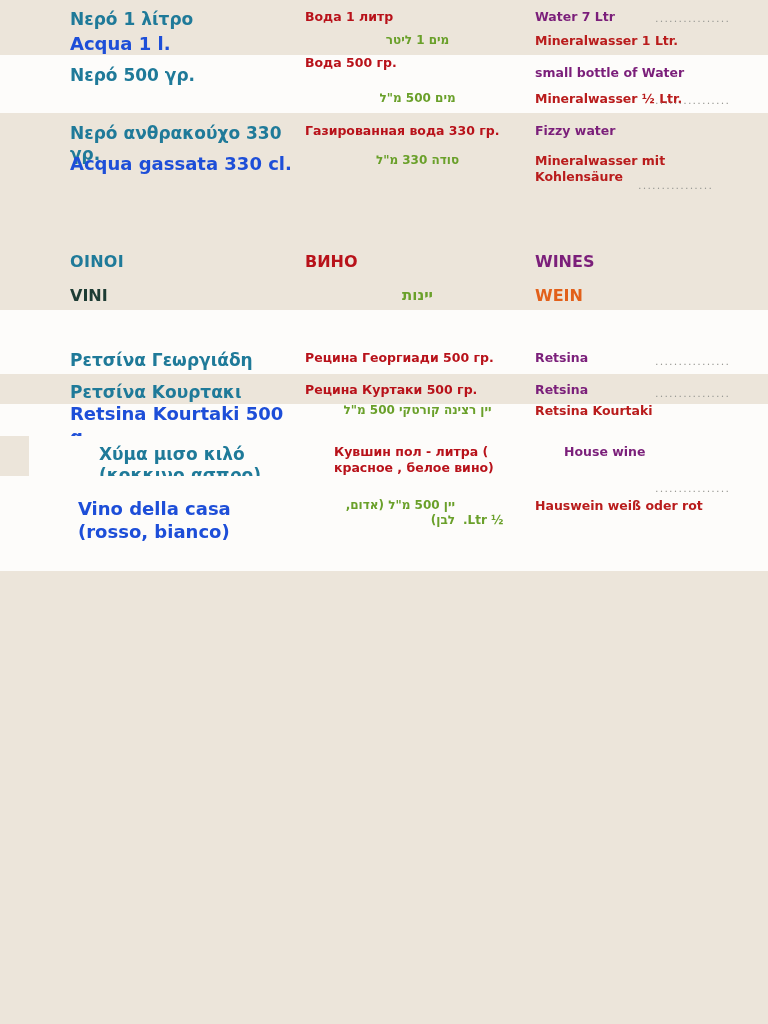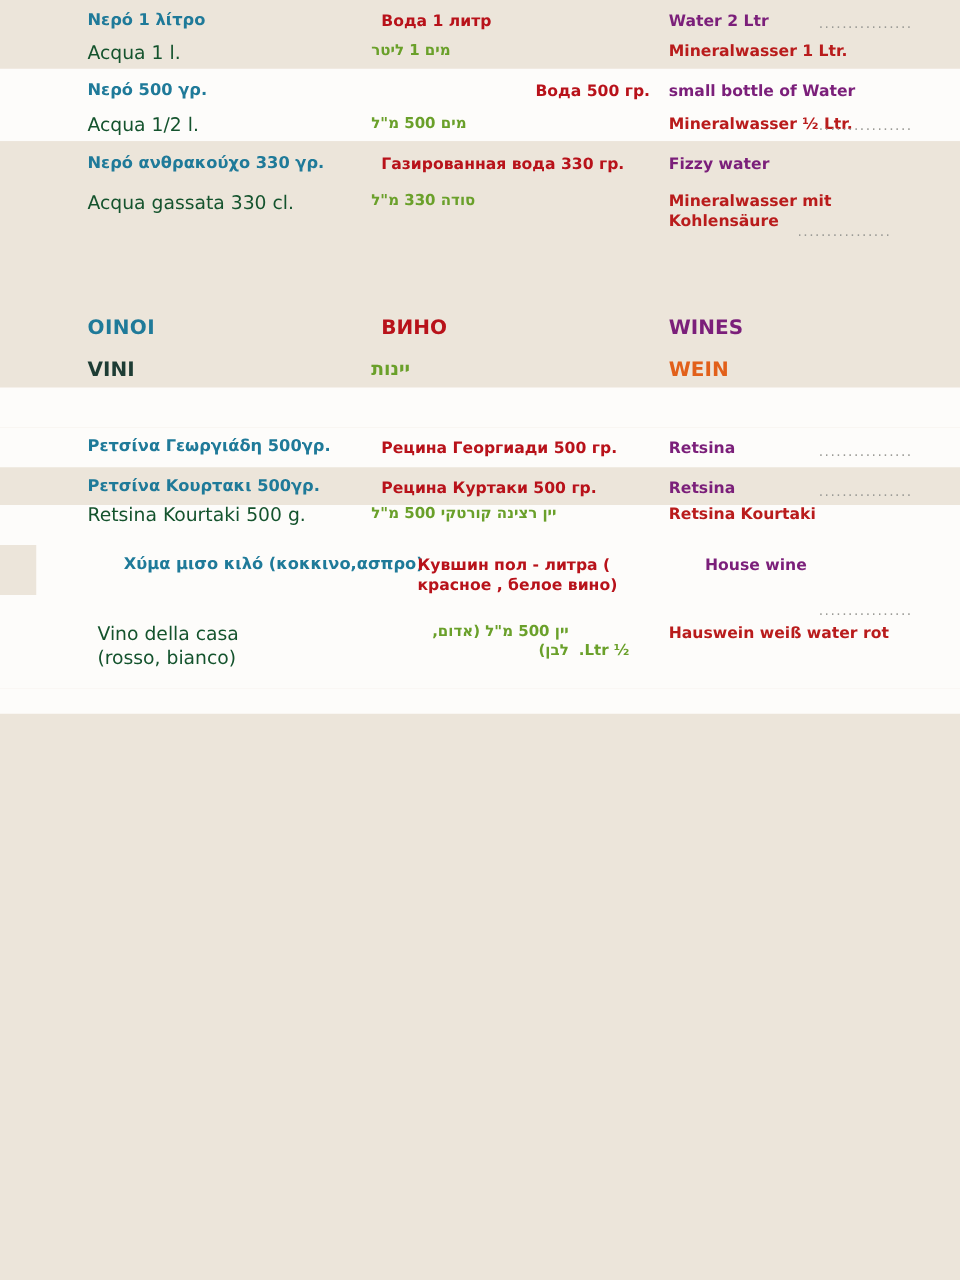--- a/index.html
+++ b/index.html
@@ -40,33 +40,33 @@
     box-sizing: border-box;
   }
   .cell {
     position: absolute;
     box-sizing: border-box;
   }
   .col-gr  { left: 70px;  width: 230px; }
   .col-ru  { left: 305px; width: 215px; }
   .col-en  { left: 535px; width: 225px; }
   .col-it  { left: 70px;  width: 230px; }
-  .col-he  { left: 297px; width: 215px; text-align: left; }
+  .col-he  { left: 310px; width: 215px; text-align: center; }
   .col-de  { left: 535px; width: 225px; }
 
   .t-gr {
     color: #1f7a99;
-    font-size: 13px;
+    font-size: 17px;
     font-weight: bold;
     line-height: 1.25;
   }
   .t-it {
-    color: #14532d;
-    font-size: 15px;
-    font-weight: normal;
+    color: #1d4ed8;
+    font-size: 18px;
+    font-weight: bold;
     line-height: 1.25;
   }
   .t-ru {
     color: #b8121a;
     font-size: 12.5px;
     font-weight: bold;
     line-height: 1.25;
   }
   .t-he {
     color: #6aa02a;
@@ -134,36 +134,35 @@
 <body>
 
 <div class="page">
 
   <div class="menu-block">
 
     <div class="row band-dark" style="height:55px;">
       <div class="cells" style="height:55px;">
         <div class="cell col-gr t-gr" style="top:9px;">Νερό 1 λίτρο</div>
         <div class="cell col-ru t-ru" style="top:9px;">Вода 1 литр</div>
-        <div class="cell col-en t-en" style="top:9px;">Water 2 Ltr</div>
+        <div class="cell col-en t-en" style="top:9px;">Water 7 Ltr</div>
         <div class="price-line" style="left:655px; top:12px;">................</div>
 
         <div class="cell col-it t-it" style="top:33px;">Acqua 1 l.</div>
         <div class="cell col-he t-he" style="top:33px;">מים 1 ליטר</div>
         <div class="cell col-de t-de" style="top:33px;">Mineralwasser 1 Ltr.</div>
       </div>
     </div>
 
     <div class="row band-light" style="height:58px;">
       <div class="cells" style="height:58px;">
         <div class="cell col-gr t-gr" style="top:10px;">Νερό 500 γρ.</div>
-        <div class="cell col-ru t-ru" style="top:10px;text-align:right;">Вода 500 гр.</div>
+        <div class="cell col-ru t-ru" style="top:0;">Вода 500 гр.</div>
         <div class="cell col-en t-en" style="top:10px;">small bottle of Water</div>
 
-        <div class="cell col-it t-it" style="top:36px;">Acqua 1/2 l.</div>
         <div class="cell col-he t-he" style="top:36px;">מים 500 מ"ל</div>
         <div class="cell col-de t-de" style="top:36px;">Mineralwasser ½ Ltr.</div>
         <div class="price-line" style="left:655px; top:39px;">................</div>
       </div>
     </div>
 
     <div class="row band-dark" style="height:85px;">
       <div class="cells" style="height:85px;">
         <div class="cell col-gr t-gr" style="top:10px;">Νερό ανθρακούχο 330 γρ.</div>
         <div class="cell col-ru t-ru" style="top:10px;">Газированная вода 330 гр.</div>
@@ -226,20 +225,20 @@
         <div class="cell col-en t-en" style="top:8px;">House  wine</div>
       </div>
     </div>
     <div class="row band-light" style="height:75px;">
       <div class="cells" style="height:75px;">
         <div class="price-line" style="left:655px; top:6px;">................</div>
         <div class="cell t-it" style="left:78px; top:22px; width:230px; white-space:pre-line;">Vino della casa
 (rosso, bianco)</div>
         <div class="cell t-he" style="left:335px; top:22px; width:120px; text-align:right;">יין 500 מ"ל (אדום, לבן)</div>
         <div class="cell t-he" style="left:463px; top:37px; width:55px; text-align:left;">½ Ltr.</div>
-        <div class="cell col-de t-de" style="top:22px;">Hauswein weiß water rot</div>
+        <div class="cell col-de t-de" style="top:22px;">Hauswein weiß oder rot</div>
       </div>
     </div>
 
     <div class="row band-light spacer" style="height:20px;"></div>
   </div>
 
 </div>
 
 </body></html>

